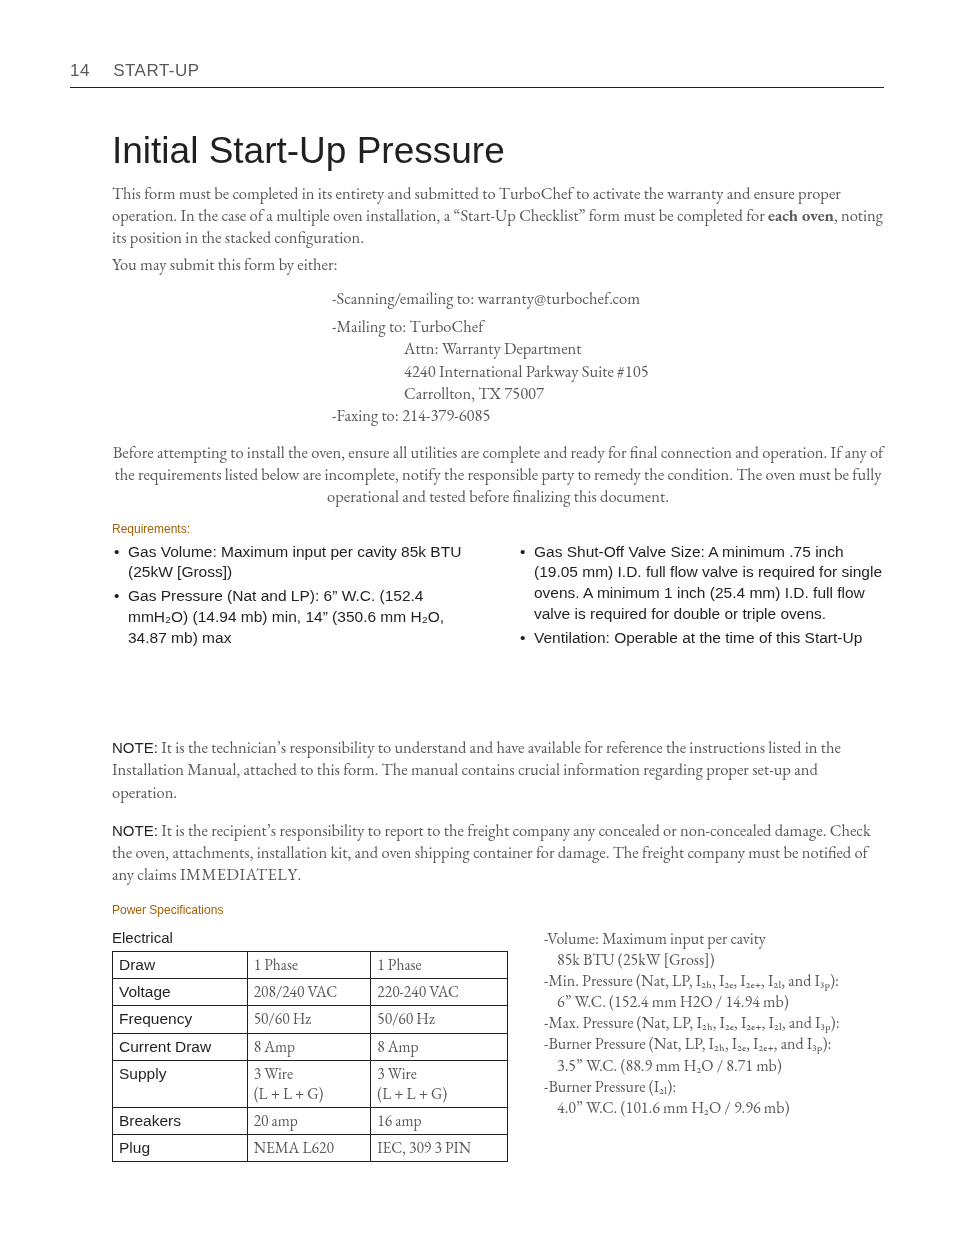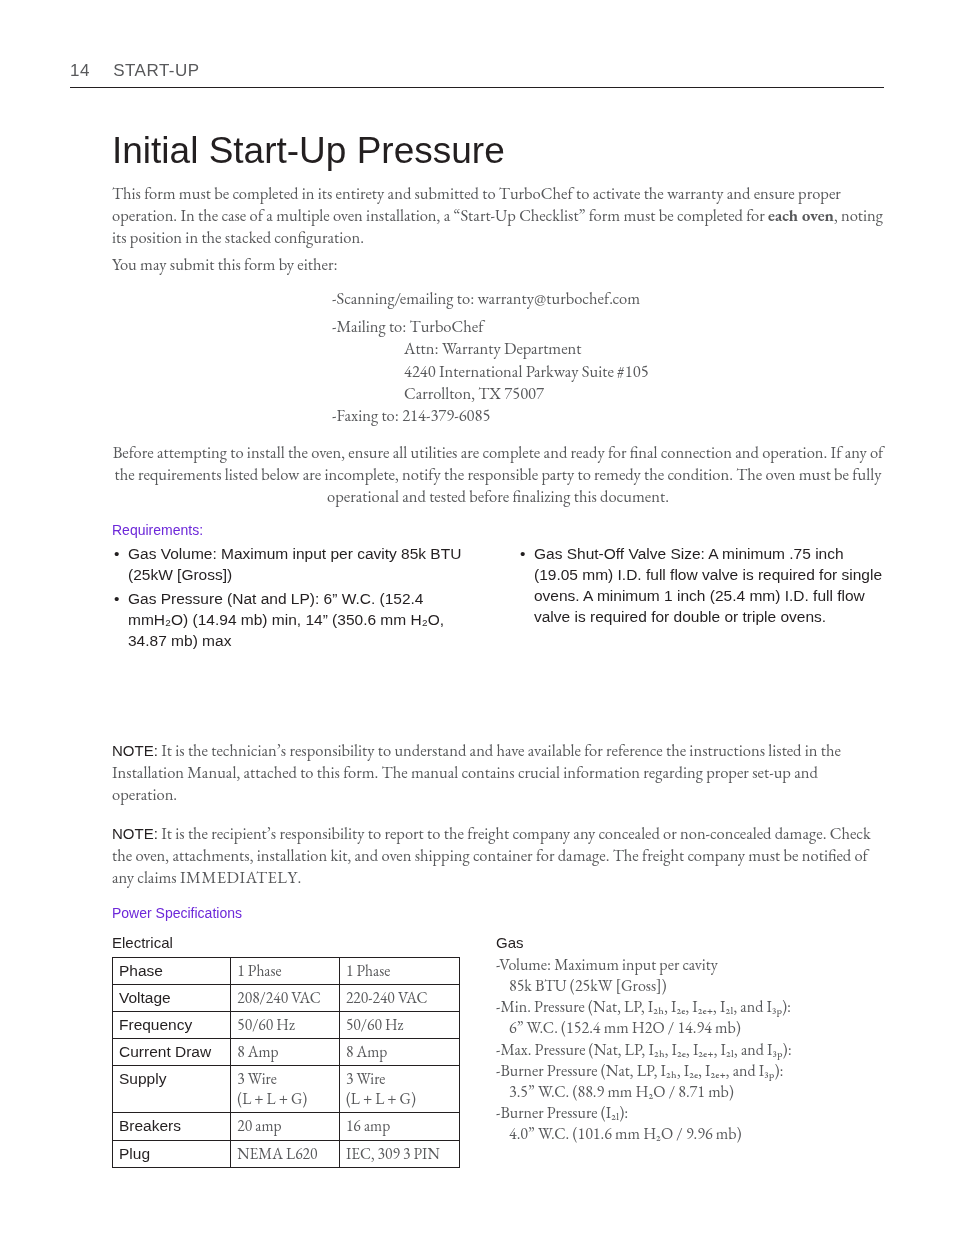--- a/index.html
+++ b/index.html
@@ -37,22 +37,22 @@
   .content { margin-left: 42px; }
   p { margin: 0 0 4px 0; }
   .intro { color: #58595b; margin-bottom: 2px; }
   .submit-lead { color: #58595b; margin-top: 4px; margin-bottom: 12px; }
   .submit-block { margin-left: 220px; color: #58595b; margin-bottom: 14px; }
   .submit-block .indent { margin-left: 72px; }
   .before { color: #58595b; margin-top: 12px; margin-bottom: 14px; text-align: center; }
   h3.sub {
     font-family: "Myriad Pro", "Segoe UI", "Helvetica Neue", Arial, sans-serif;
     font-weight: 400;
-    font-size: 14px;
-    color: #6d28d9;
+    font-size: 12px;
+    color: #a16207;
     margin: 6px 0 4px 0;
   }
   .req-cols { display: flex; gap: 40px; }
   .req-col { flex: 1; }
   ul.bullets {
     list-style: none;
     padding: 0;
     margin: 0;
     font-family: "Myriad Pro", "Segoe UI", "Helvetica Neue", Arial, sans-serif;
     font-size: 15.5px;
@@ -68,21 +68,21 @@
     content: "•";
     position: absolute;
     left: 2px;
     top: 0;
   }
   .note-block { margin-top: 84px; color: #58595b; }
   .note-block .nlabel { font-family: "Myriad Pro", "Segoe UI", Arial, sans-serif; color: #231f20; font-size: 15px; }
   .note-block p { margin-bottom: 16px; }
   .allcap { font-variant: small-caps; letter-spacing: 0.5px; }
   .power-wrap { margin-top: 10px; display: flex; gap: 36px; align-items: flex-start; }
-  .col-left { width: 348px; }
+  .col-left { width: 396px; }
   .col-right { flex: 1; color: #58595b; font-size: 16px; line-height: 1.32; }
   .elec-label {
     font-family: "Myriad Pro", "Segoe UI", Arial, sans-serif;
     font-size: 15px;
     color: #231f20;
     margin-bottom: 3px;
   }
   table.spec {
     border-collapse: collapse;
     width: 100%;
@@ -150,20 +150,21 @@
   <div class="req-cols">
     <div class="req-col">
       <ul class="bullets">
         <li>Gas Volume: Maximum input per cavity 85k BTU (25kW [Gross])</li>
         <li>Gas Pressure (Nat and LP): 6” W.C. (152.4 mmH₂O) (14.94 mb) min, 14” (350.6 mm H₂O, 34.87 mb) max</li>
       </ul>
     </div>
     <div class="req-col">
       <ul class="bullets">
         <li>Gas Shut-Off Valve Size: A minimum .75 inch (19.05 mm) I.D. full flow valve is required for single ovens. A minimum 1 inch (25.4 mm) I.D. full flow valve is required for double or triple ovens.</li>
+        <li>Ventilation: Operable at the time of this Start-Up</li>
       </ul>
     </div>
   </div>
 
   <div class="note-block">
     <p>
       <span class="nlabel">NOTE:</span><span> It is the technician’s responsibility to understand and have available for reference the instructions listed in the Installation Manual, attached to this form. The manual contains crucial information regarding proper set-up and operation.</span>
     </p>
     <p>
       <span class="nlabel">NOTE:</span><span> It is the recipient’s responsibility to report to the freight company any concealed or non-concealed damage. Check the oven, attachments, installation kit, and oven shipping container for damage. The freight company must be notified of any claims </span><span class="allcap">IMMEDIATELY.</span>
@@ -171,21 +172,21 @@
   </div>
 
   <h3 class="sub" style="margin-top:14px">Power Specifications</h3>
 
   <div class="power-wrap">
     <div class="col-left">
       <div class="elec-label">Electrical</div>
       <table class="spec">
         <tbody>
         <tr>
-          <td class="rowhead">Phase</td>
+          <td class="rowhead">Draw</td>
           <td>1 Phase</td>
           <td>1 Phase</td>
         </tr>
         <tr>
           <td class="rowhead">Voltage</td>
           <td>208/240 VAC</td>
           <td>220-240 VAC</td>
         </tr>
         <tr>
           <td class="rowhead">Frequency</td>
@@ -212,21 +213,20 @@
         <tr>
           <td class="rowhead">Plug</td>
           <td>NEMA L620</td>
           <td>IEC, 309 3 PIN</td>
         </tr>
       </tbody>
         </table>
     </div>
 
     <div class="col-right">
-      <div class="gas-label">Gas</div>
       <div class="gas-line">-Volume: Maximum input per cavity</div>
       <div class="gas-sub">85k BTU (25kW [Gross])</div>
       <div class="gas-line">-Min. Pressure (Nat, LP, I₂ₕ, I₂ₑ, I₂ₑ₊, I₂ₗ, and I₃ₚ):</div>
       <div class="gas-sub">6” W.C. (152.4 mm H2O / 14.94 mb)</div>
       <div class="gas-line">-Max. Pressure (Nat, LP, I₂ₕ, I₂ₑ, I₂ₑ₊, I₂ₗ, and I₃ₚ):</div>
       <div class="gas-line">-Burner Pressure (Nat, LP, I₂ₕ, I₂ₑ, I₂ₑ₊, and I₃ₚ):</div>
       <div class="gas-sub">3.5” W.C. (88.9 mm H₂O / 8.71 mb)</div>
       <div class="gas-line">-Burner Pressure (I₂ₗ):</div>
       <div class="gas-sub">4.0” W.C. (101.6 mm H₂O / 9.96 mb)</div>
     </div>

